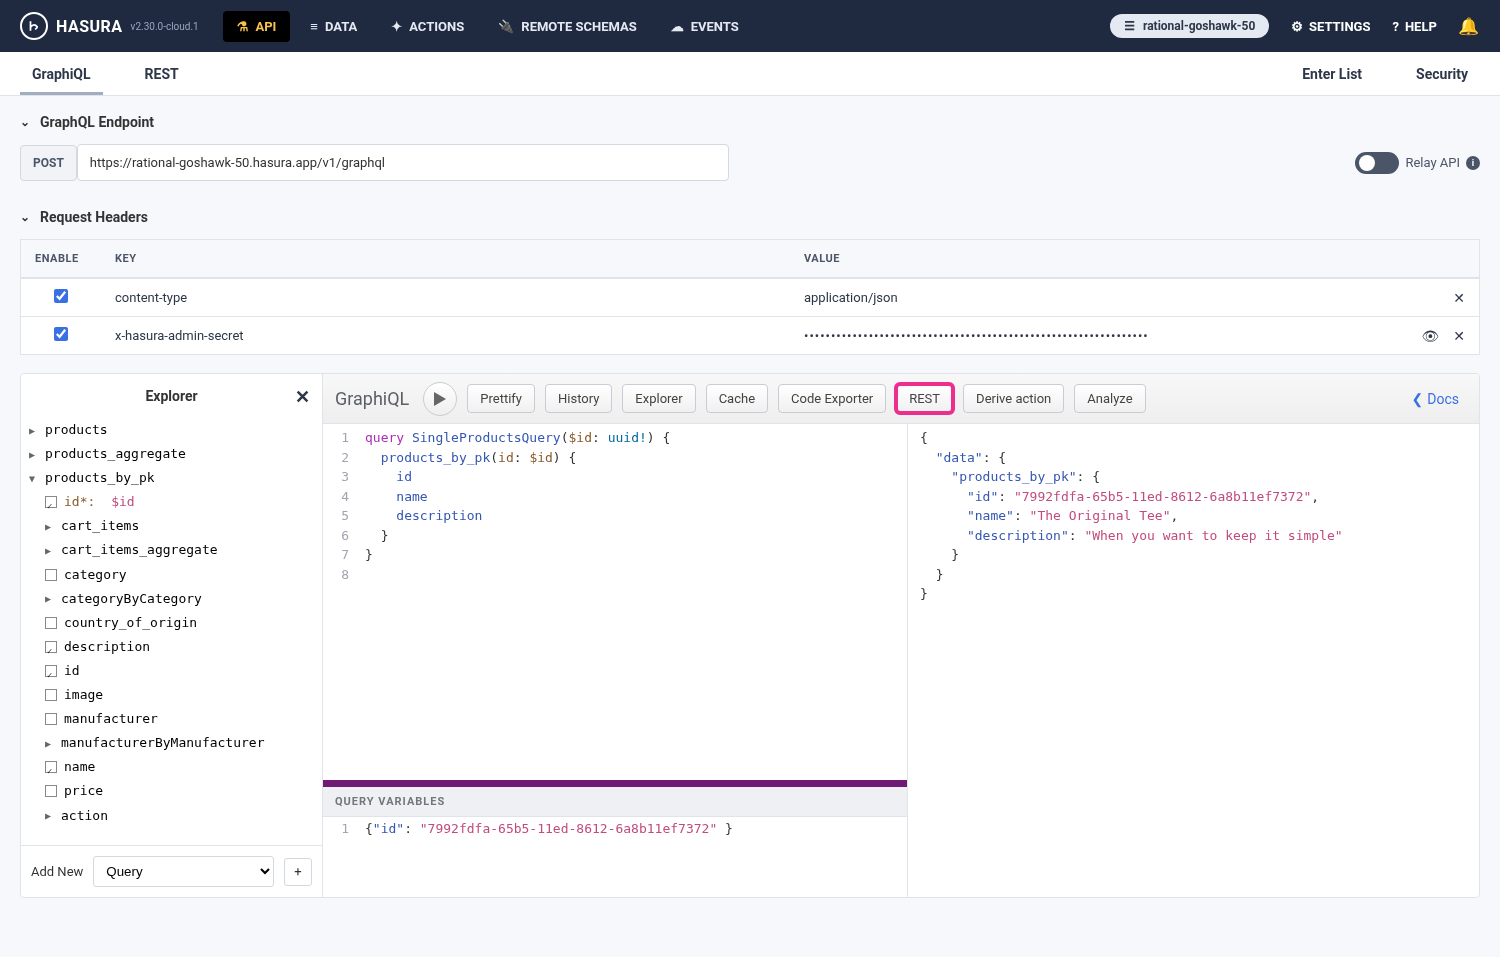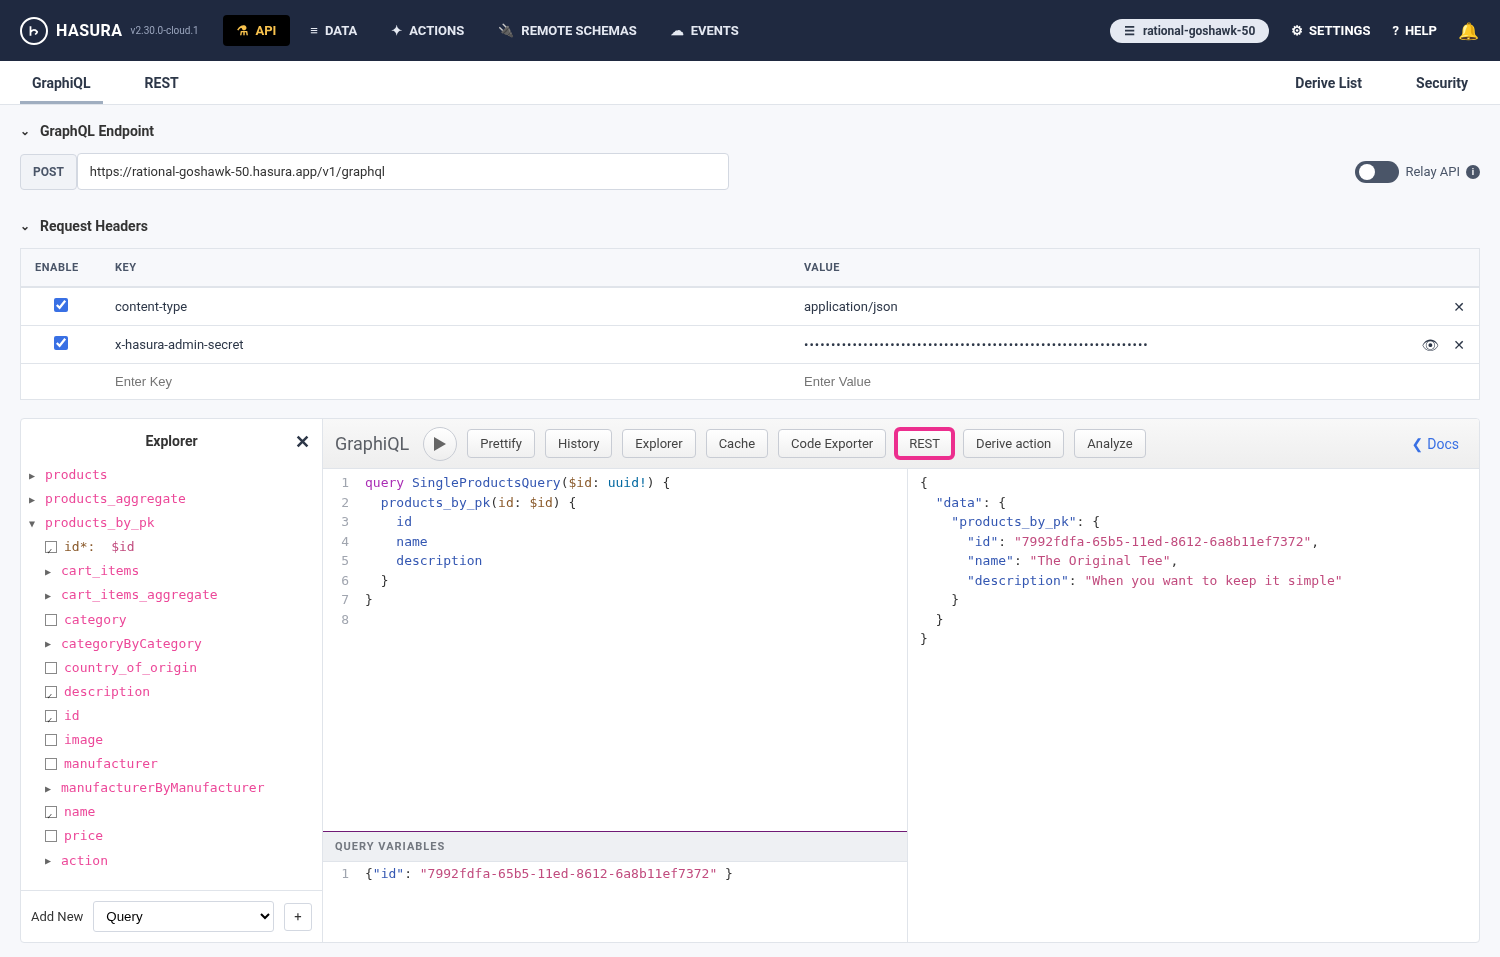--- a/index.html
+++ b/index.html
@@ -1,19 +1,19 @@
 <!DOCTYPE html>
 <html><head>
 <meta charset="utf-8">
 <style>
   * { box-sizing: border-box; margin: 0; padding: 0; }
   body { font-family: -apple-system, BlinkMacSystemFont, "Segoe UI", Roboto, sans-serif; background: #f7f8fb; color: #333; font-size: 13px; width: 1500px; height: 957px; overflow:hidden;}
   
   
-  .topnav { background:#1f2940; color:#fff; height:61px; display:flex; align-items:center; padding:0 20px; }
+  .topnav { background:#1f2940; color:#fff; height:52px; display:flex; align-items:center; padding:0 20px; }
   .logo { display:flex; align-items:center; gap:8px; font-weight:700; font-size:16px; letter-spacing:0.5px; }
   .logo-circle { width:28px; height:28px; border:2px solid #fff; border-radius:50%; display:flex; align-items:center; justify-content:center; font-size:14px; }
   .version { font-size:10px; color:#9aa5bd; margin-left:8px; margin-right:24px; }
   .nav-items { display:flex; gap:6px; }
   .nav-item { display:flex; align-items:center; gap:7px; padding:8px 14px; border-radius:4px; font-weight:700; font-size:13px; cursor:pointer; color:#e5e9f2; }
   .nav-item.active { background:#000; color:#f8c24e; }
   .nav-item .ico { font-size:13px; }
   .spacer { flex:1; }
   .project-pill { background:#e5e9f2; color:#2d3748; border-radius:16px; padding:5px 14px; font-weight:700; font-size:12px; display:flex; align-items:center; gap:8px; }
   .right-nav { display:flex; align-items:center; gap:22px; margin-left:22px; }
@@ -60,21 +60,21 @@
   
   .explorer { width:302px; border-right:1px solid #e0e4ea; display:flex; flex-direction:column; }
   .explorer-head { display:flex; align-items:center; justify-content:center; padding:14px 10px 10px; position:relative; font-weight:700; font-size:14px; }
   .explorer-head .close { position:absolute; right:12px; top:12px; font-size:18px; cursor:pointer; color:#2d3748;}
   .explorer-tree { flex:1; overflow:auto; padding:4px 8px; font-family: ui-monospace, SFMono-Regular, Menlo, monospace; font-size:13px; color:#3457b2; line-height:1.7;}
   .tree-row { display:flex; align-items:center; gap:4px; padding:1px 0;}
   .tree-row .arr { width:12px; color:#666; font-size:10px; }
   .tree-row .cb { width:12px; height:12px; border:1px solid #888; display:inline-block; margin-right:3px; background:#fff;}
   .tree-row .cb.checked::after { content:'✓'; font-size:9px; position:relative; top:-3px; left:1px; color:#333;}
   .indent1 { padding-left:16px; }
-  .tree-row .lbl { color:#ec4899; }
+  .tree-row .lbl { color:#000000; }
   .tree-row .arg { color:#8a5a2b;}
   .tree-row .argv { color:#c14b7e;}
   .explorer-foot { border-top:1px solid #e0e4ea; padding:10px; display:flex; align-items:center; gap:10px; font-size:13px;}
   .explorer-foot select { flex:1; padding:6px 8px; border:1px solid #d3d8e1; border-radius:3px; background:#fff;}
   .explorer-foot .plus { width:28px; height:28px; border:1px solid #d3d8e1; border-radius:3px; background:#fff; display:flex; align-items:center; justify-content:center; cursor:pointer;}
   
   
   .editor-wrap { flex:1; display:flex; flex-direction:column; }
   .graphiql-bar { height:50px; border-bottom:1px solid #e0e4ea; background:linear-gradient(#f8f8f8,#eee); display:flex; align-items:center; padding:0 12px; gap:10px;}
   .graphiql-title { font-size:18px; color:#5b5f66; margin-right:4px; }
@@ -83,21 +83,21 @@
   .tb-btn.highlight { outline:4px solid #ec2e8e; outline-offset:-2px; border-color:#ec2e8e;}
   .docs-btn { margin-left:auto; color:#3970e4; font-size:14px; display:flex; align-items:center; gap:4px; cursor:pointer; padding:0 8px;}
   
   .panes { flex:1; display:flex; min-height:0;}
   .left-pane { width:585px; border-right:1px solid #e0e4ea; display:flex; flex-direction:column; }
   .code-area { flex:1; display:flex; font-family: ui-monospace, SFMono-Regular, Menlo, monospace; font-size:13px; line-height:1.5; overflow:auto;}
   .gutter { width:34px; background:#fff; color:#a0a5af; text-align:right; padding:4px 8px 4px 0; user-select:none;}
   .code { padding:4px 8px; white-space:pre; }
   .kw-purple{color:#aa2eb5;} .kw-blue{color:#3457b2;} .kw-brown{color:#8a5a2b;} .kw-teal{color:#0369a1;} .kw-str{color:#c14b7e;}
   
-  .vars-head { background:#eef0f3; border-top:1px solid #701a75; border-bottom:1px solid #e0e4ea; padding:8px 12px; font-size:11px; letter-spacing:1px; color:#72777f; font-weight:700;}
+  .vars-head { background:#eef0f3; border-top:7px solid #701a75; border-bottom:1px solid #e0e4ea; padding:8px 12px; font-size:11px; letter-spacing:1px; color:#72777f; font-weight:700;}
   .vars-body { height:80px; display:flex; font-family: ui-monospace, SFMono-Regular, Menlo, monospace; font-size:13px; }
   
   .right-pane { flex:1; display:flex; flex-direction:column; }
   .result { flex:1; font-family: ui-monospace, SFMono-Regular, Menlo, monospace; font-size:13px; line-height:1.5; padding:4px 12px; white-space:pre; overflow:auto; position:relative;}
   .stats-bar { height:40px; border-top:1px solid #e0e4ea; background:#f7f8fb; display:flex; align-items:center; padding:0 16px; font-size:11px; color:#72777f; letter-spacing:0.5px; gap:18px;}
   .stats-bar b { color:#2d3748; font-size:12px; letter-spacing:0;}
   .warn { color:#e69a2c; }
 </style>
 </head>
 <body>
@@ -149,21 +149,21 @@
         <span>HELP</span>
       </div>
     <span style="font-size:17px;cursor:pointer;">🔔</span>
   </div>
 </div>
 
 <div class="subnav">
   <div class="tab active">GraphiQL</div>
   <div class="tab">REST</div>
   <div class="right">
-    <div class="tab" style="margin:0;">Derive List</div>
+    <div class="tab" style="margin:0;">Enter List</div>
     <div class="tab" style="margin:0;">Security</div>
   </div>
 </div>
 
 <div class="content">
 
   <div class="sec-title">
     <span class="chev">⌄</span>
     <span>GraphQL Endpoint</span>
   </div>
@@ -201,27 +201,20 @@
     <div class="trow">
       <div class="c1"><input type="checkbox" checked="" style=""></div>
       <div class="c2">x-hasura-admin-secret</div>
       <div class="c3">
           <span style="letter-spacing:1px;">••••••••••••••••••••••••••••••••••••••••••••••••••••••••••••••••</span>
         <div class="row-actions">
             <span>👁</span>
             <span>✕</span>
           </div>
       </div>
-    </div>
-    <div class="trow">
-      <div class="c1"></div>
-      <div class="c2"><input type="text" placeholder="Enter Key" style=""></div>
-      <div class="c3">
-          <input type="text" placeholder="Enter Value" style="">
-        </div>
     </div>
   </div>
 
   <div class="main-split">
 
     <div class="explorer">
       <div class="explorer-head">
         <span>Explorer</span>
         <span class="close">✕</span>
       </div>

